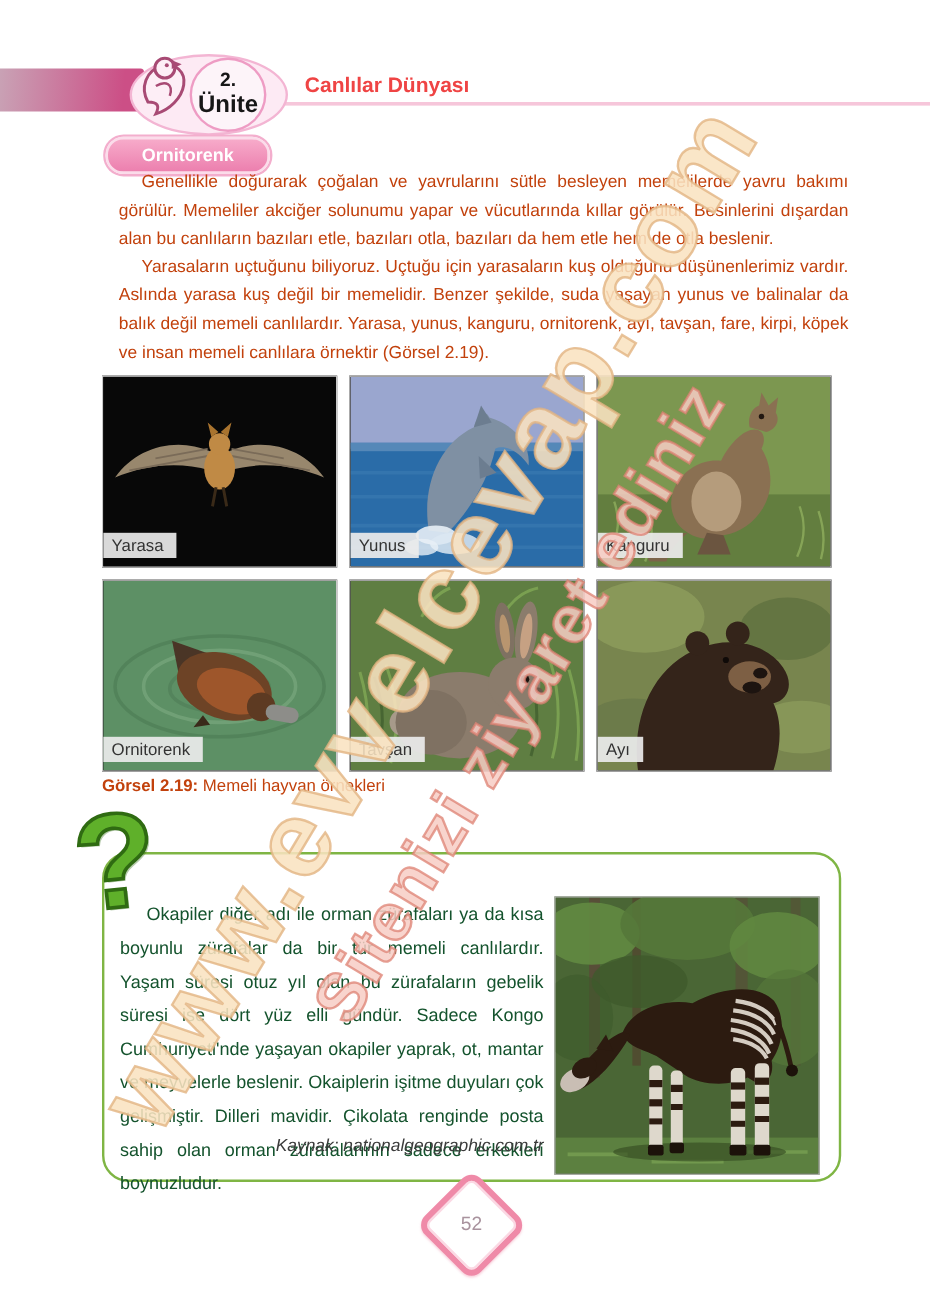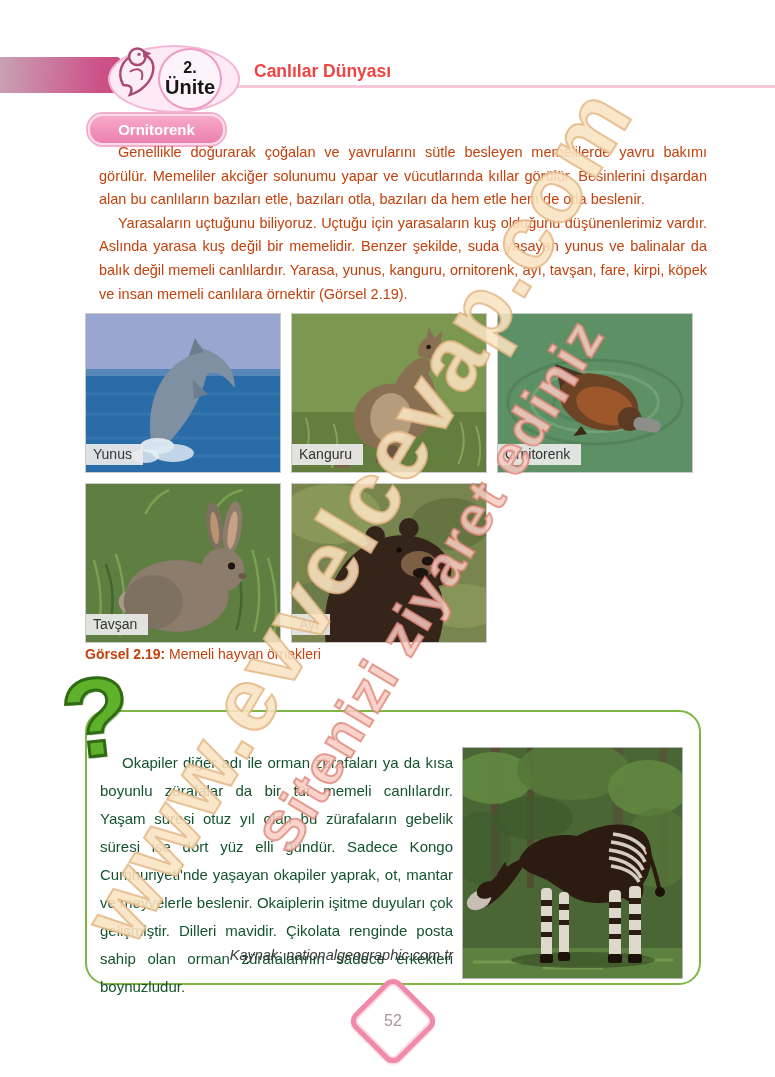--- a/index.html
+++ b/index.html
@@ -95,20 +95,33 @@
     <span>Ornitorenk</span>
   </div>
 
   <div class="intro">
     <p>Genellikle doğurarak çoğalan ve yavrularını sütle besleyen memelilerde yavru bakımı görülür. Memeliler akciğer solunumu yapar ve vücutlarında kıllar görülür. Besinlerini dışardan alan bu canlıların bazıları etle, bazıları otla, bazıları da hem etle hem de otla beslenir.</p>
     <p>Yarasaların uçtuğunu biliyoruz. Uçtuğu için yarasaların kuş olduğunu düşünenlerimiz vardır. Aslında yarasa kuş değil bir memelidir. Benzer şekilde, suda yaşayan yunus ve balinalar da balık değil memeli canlılardır. Yarasa, yunus, kanguru, ornitorenk, ayı, tavşan, fare, kirpi, köpek ve insan memeli canlılara örnektir (Görsel 2.19).</p>
   </div>
 
   <div class="gallery">
 
+    <div class="cell">
+      <svg viewBox="0 0 196 158" preserveAspectRatio="none">
+        <rect width="196" height="158" fill="#080808"></rect>
+        <path d="M10 84 C28 58 62 50 90 62 L90 78 C62 70 34 74 10 84 Z" fill="#98876d"></path>
+        <path d="M186 84 C168 58 134 50 106 62 L106 78 C134 70 162 74 186 84 Z" fill="#98876d"></path>
+        <path d="M22 78 L88 66 M44 68 L88 60 M174 78 L108 66 M152 68 L108 60" stroke="#7a6b58" stroke-width="1.5"></path>
+        <ellipse cx="98" cy="76" rx="13" ry="18" fill="#c08a45"></ellipse>
+        <circle cx="98" cy="56" r="9" fill="#c08a45"></circle>
+        <path d="M91 50 L88 38 L97 46 Z M105 50 L108 38 L99 46 Z" fill="#a9742f"></path>
+        <path d="M95 92 L92 108 M101 92 L104 108" stroke="#3a2a18" stroke-width="2.5"></path>
+      </svg>
+      <span class="chip">Yarasa</span>
+    </div>
 
     <div class="cell">
       <svg viewBox="0 0 196 158" preserveAspectRatio="none">
         <rect width="196" height="60" fill="#9aa6cf"></rect>
         <rect y="55" width="196" height="103" fill="#2a6ca8"></rect>
         <rect y="55" width="196" height="7" fill="#5588b8"></rect>
         <path d="M0 80 H196 M0 100 H196 M0 124 H196 M0 142 H196" stroke="#3c7cb2" stroke-width="3" opacity="0.6"></path>
         <path d="M66 128 C60 92 74 56 104 42 C106 32 114 26 117 34 C138 40 152 56 150 74 C142 62 130 56 122 60 C116 88 98 114 82 130 Z" fill="#7f90a3"></path>
         <path d="M104 42 L110 24 L119 38 Z" fill="#6c7d90"></path>
         <path d="M108 66 L123 80 L109 85 Z" fill="#6c7d90"></path>

